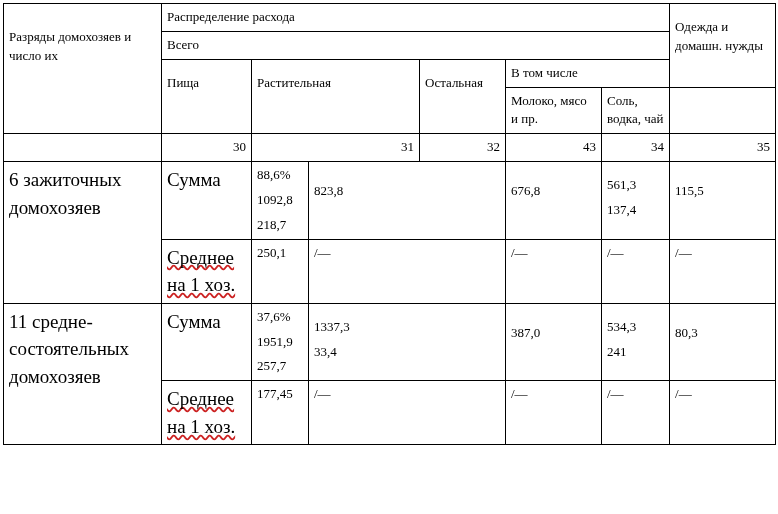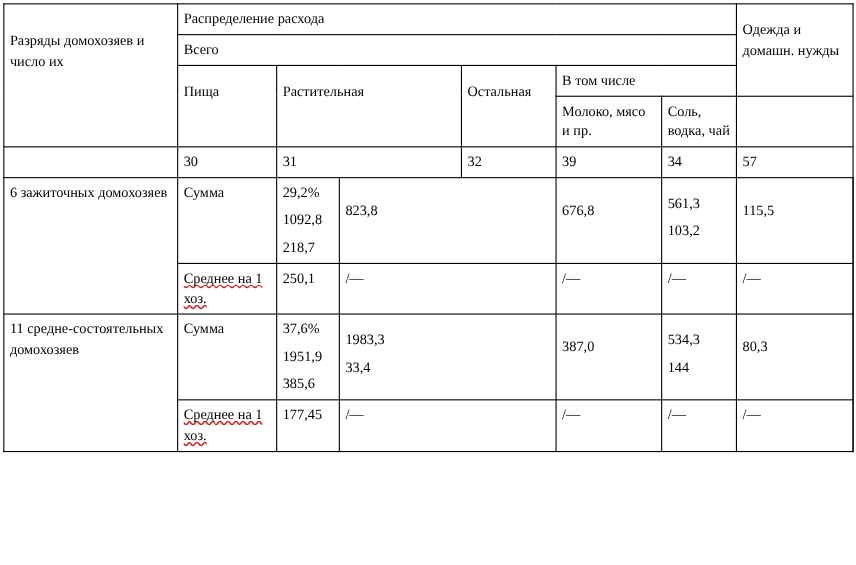--- a/index.html
+++ b/index.html
@@ -48,22 +48,22 @@
     letter-spacing: 0px;
   }
   .spell-red {
     text-decoration: underline;
     text-decoration-style: wavy;
     text-decoration-color: #cc2222;
     text-decoration-skip-ink: none;
   }
   .vtop { vertical-align: top; }
   .vmid { vertical-align: middle; }
-  .colnum { font-size: 13px; }
-  .lbl { font-size: 13px; }
+  .colnum { font-size: 13px; text-align: right; }
+  .lbl { font-size: 19px; }
   .multi div { margin: 0; }
   .gapline { display: block; height: 10px; }
 </style>
 </head>
 <body>
 
 <div class="sheet">
   <table class="main">
     <colgroup>
       <col style="width:158px">
@@ -114,54 +114,54 @@
       <td class="hdr-title">Молоко, мясо и пр.</td>
       <td class="hdr-title">Соль, водка, чай</td>
       <td></td>
     </tr>
 
     <tr>
       <td></td>
       <td class="colnum">30</td>
       <td colspan="2" class="colnum">31</td>
       <td class="colnum">32</td>
-      <td class="colnum">39</td>
+      <td class="colnum">43</td>
       <td class="colnum">34</td>
-      <td class="colnum">57</td>
+      <td class="colnum">35</td>
     </tr>
 
     <tr>
       <td rowspan="2" class="vmid">
         <div class="lbl">6 зажиточных домохозяев</div>
       </td>
       <td class="vmid">
         <div class="lbl">Сумма</div>
       </td>
       <td class="multi">
-        <div class="num">29,2%</div>
+        <div class="num">88,6%</div>
         <div class="pad-line"></div>
         <div class="num">1092,8</div>
         <div class="pad-line"></div>
         <div class="num">218,7</div>
       </td>
       <td colspan="2" class="multi">
         <div class="gapline"></div>
         <div class="pad-line"></div>
         <div class="num">823,8</div>
       </td>
       <td class="multi">
         <div class="gapline"></div>
         <div class="pad-line"></div>
         <div class="num">676,8</div>
       </td>
       <td class="multi">
         <div class="gapline"></div>
         <div class="num">561,3</div>
         <div class="pad-line"></div>
-        <div class="num">103,2</div>
+        <div class="num">137,4</div>
       </td>
       <td class="multi">
         <div class="gapline"></div>
         <div class="pad-line"></div>
         <div class="num">115,5</div>
       </td>
       <td class="multi">
         <div class="num">8.2%</div>
         <div class="pad-line"></div>
         <div class="num">423,8</div>
@@ -187,38 +187,38 @@
         <div class="lbl">11 средне-состоятельных домохозяев</div>
       </td>
       <td class="vmid">
         <div class="lbl">Сумма</div>
       </td>
       <td class="multi">
         <div class="num">37,6%</div>
         <div class="pad-line"></div>
         <div class="num">1951,9</div>
         <div class="pad-line"></div>
-        <div class="num">385,6</div>
+        <div class="num">257,7</div>
       </td>
       <td colspan="2" class="multi">
         <div class="gapline"></div>
-        <div class="num">1983,3</div>
+        <div class="num">1337,3</div>
         <div class="pad-line"></div>
         <div class="num">33,4</div>
       </td>
       <td class="multi">
         <div class="gapline"></div>
         <div class="pad-line"></div>
         <div class="num">387,0</div>
       </td>
       <td class="multi">
         <div class="gapline"></div>
         <div class="num">534,3</div>
         <div class="pad-line"></div>
-        <div class="num">144</div>
+        <div class="num">241</div>
       </td>
       <td class="multi">
         <div class="gapline"></div>
         <div class="pad-line"></div>
         <div class="num">80,3</div>
       </td>
       <td class="multi">
         <div class="num">10,6%</div>
         <div class="pad-line"></div>
         <div class="num">548,1</div>

